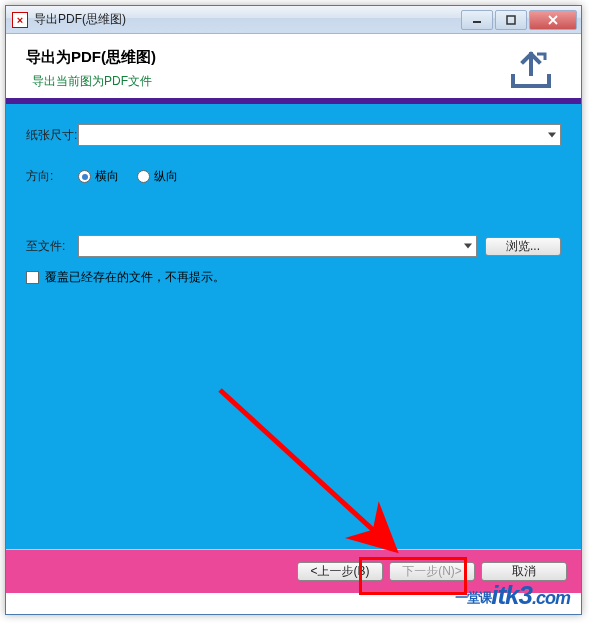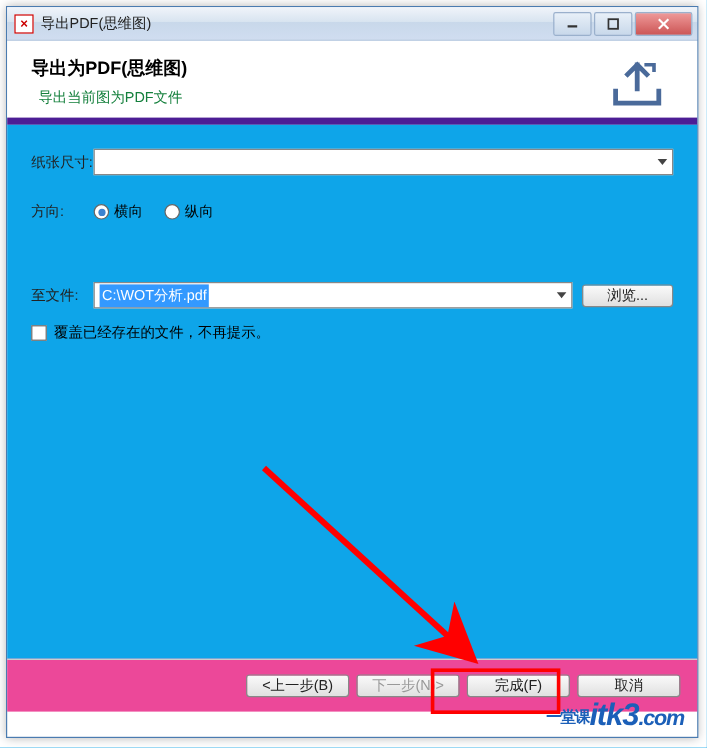--- a/index.html
+++ b/index.html
@@ -291,36 +291,34 @@
         </div>
       </div>
     </div>
 
 
     <div style="height:28px"></div>
 
     <div class="row" style="margin-bottom:12px">
       <div class="row-label">至文件:</div>
       <div class="file-input">
-        <span class="file-selected">C:\WOT分析.pdf</span>
         <div class="select-caret"></div>
       </div>
       <div class="btn browse-btn">浏览...</div>
     </div>
 
     <div class="checkbox-row">
       <div class="checkbox"></div>
       <span>覆盖已经存在的文件，不再提示。</span>
     </div>
   </div>
 
   <div class="footer">
     <div class="btn">&lt;上一步(B)</div>
     <div class="btn disabled">下一步(N)&gt;</div>
-    <div class="btn">完成(F)</div>
     <div class="btn">取消</div>
   </div>
 </div>
 
 <div class="red-box" style="left:359px; top:557px; width:108px; height:38px;"></div>
 
 <svg class="arrow-svg" style="left:210px; top:380px; width:230px; height:190px;" viewBox="0 0 230 190">
   <defs>
     <marker id="ah" markerWidth="12" markerHeight="12" refX="9" refY="5" orient="auto">
       <path d="M0,0 L10,5 L0,10 L3,5 Z" fill="#ff0000"></path>

